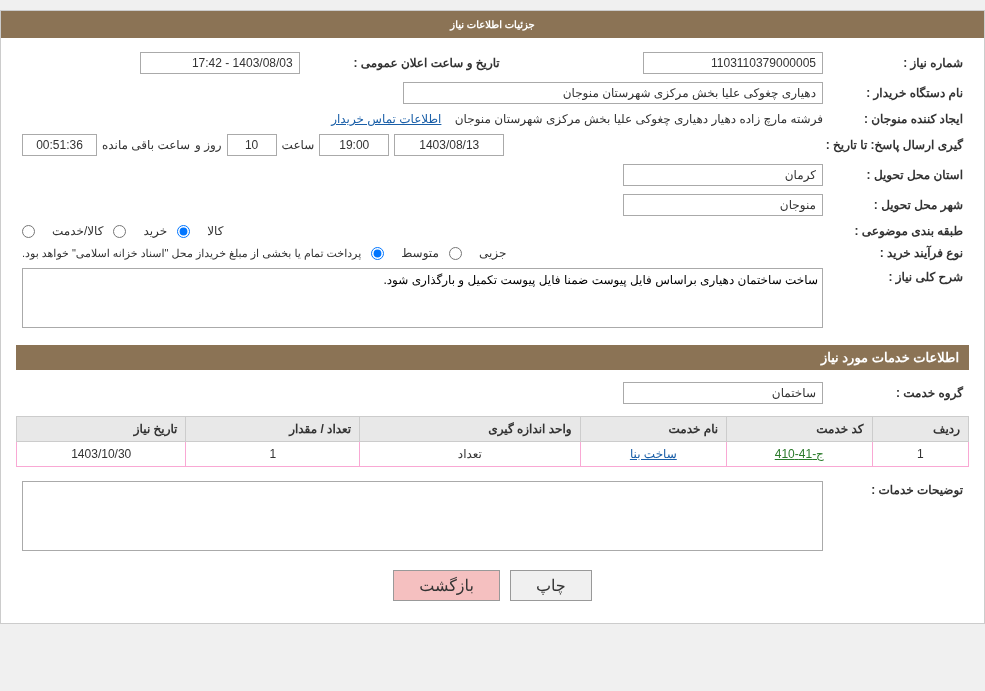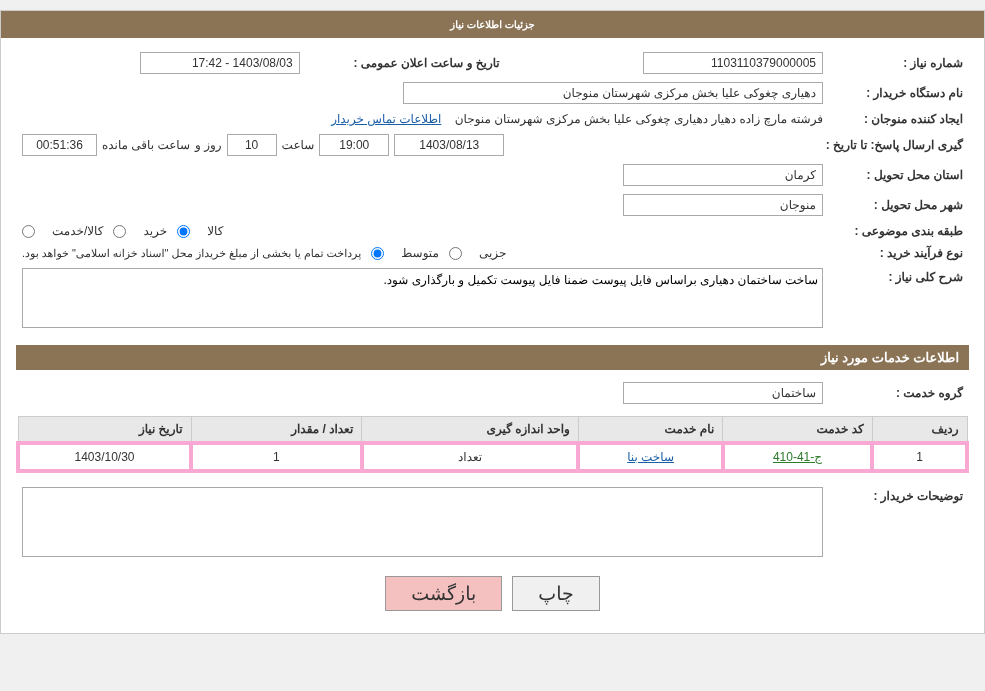--- a/index.html
+++ b/index.html
@@ -116,21 +116,21 @@
     }
     .services-table th {
       background: #e8e8e8;
       border: 1px solid #ccc;
       padding: 5px 8px;
       text-align: right;
       font-size: 12px;
       font-weight: bold;
     }
     .services-table td {
-      border: 4px solid #f9a8d4;
+      border: 1px solid #f9a8d4;
       padding: 5px 8px;
       text-align: center;
       font-size: 12px;
     }
     .service-link {
       color: #1a5fa8;
       text-decoration: underline;
       cursor: pointer;
     }
     .service-code-link {
@@ -149,21 +149,21 @@
       padding: 4px;
     }
     .footer-buttons {
       display: flex;
       justify-content: center;
       gap: 10px;
       padding: 12px 0;
     }
     .btn {
       padding: 5px 25px;
-      font-size: 19px;
+      font-size: 16px;
       font-family: Tahoma, Arial, sans-serif;
       cursor: pointer;
       border: 1px solid #999;
     }
     .btn-print {
       background: #f0f0f0;
       color: #333;
     }
     .btn-back {
       background: #f5c0c0;
@@ -366,21 +366,21 @@
           <td>1</td>
           <td>1403/10/30</td>
         </tr>
       </tbody>
     </table>
 
     <table class="info-table" style="margin-top:10px">
       <tbody>
           <tr>
         <td class="label-cell" style="vertical-align:top; padding-top:6px;">
-          <span>توضیحات خریدار :</span>
+          <span>توضیحات خدمات :</span>
         </td>
         <td class="value-cell">
           <textarea class="buyer-notes-box" style=""></textarea>
         </td>
       </tr>
     </tbody>
       </table>
 
     <div class="footer-buttons">
       <button class="btn btn-print">چاپ</button>

